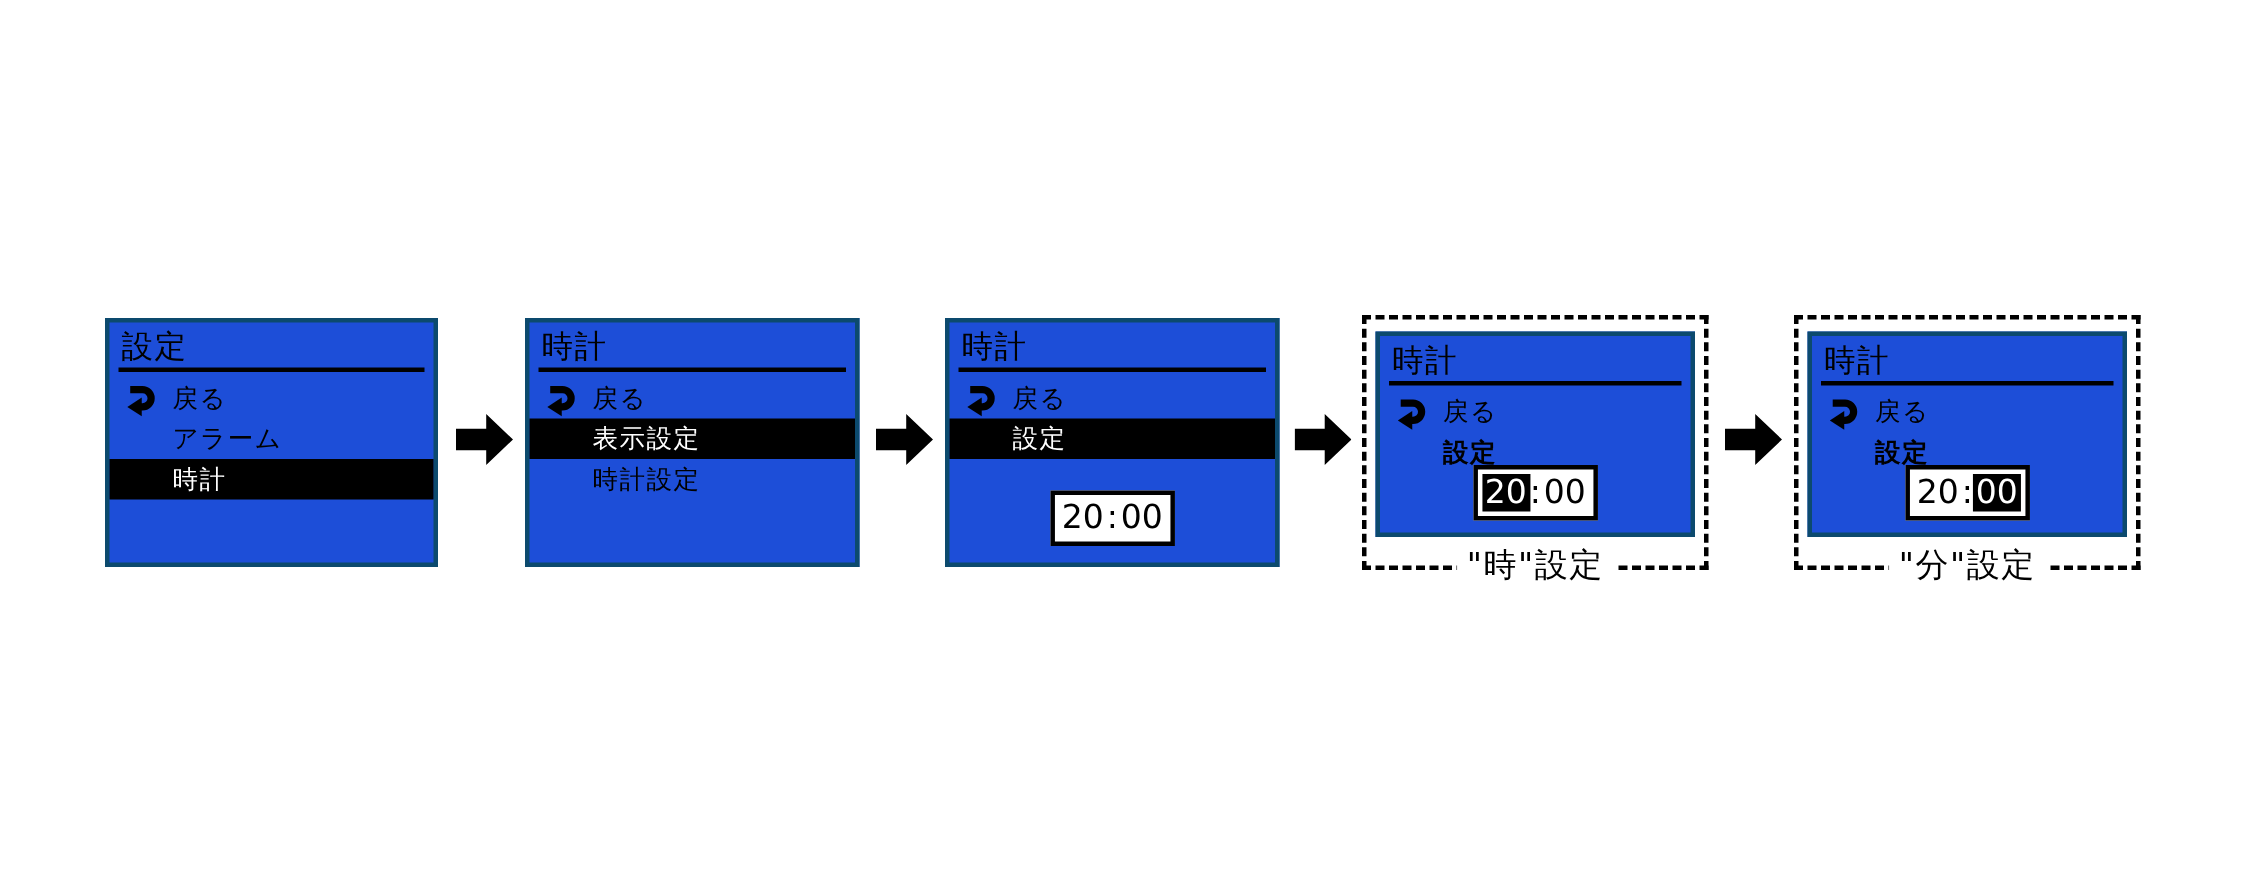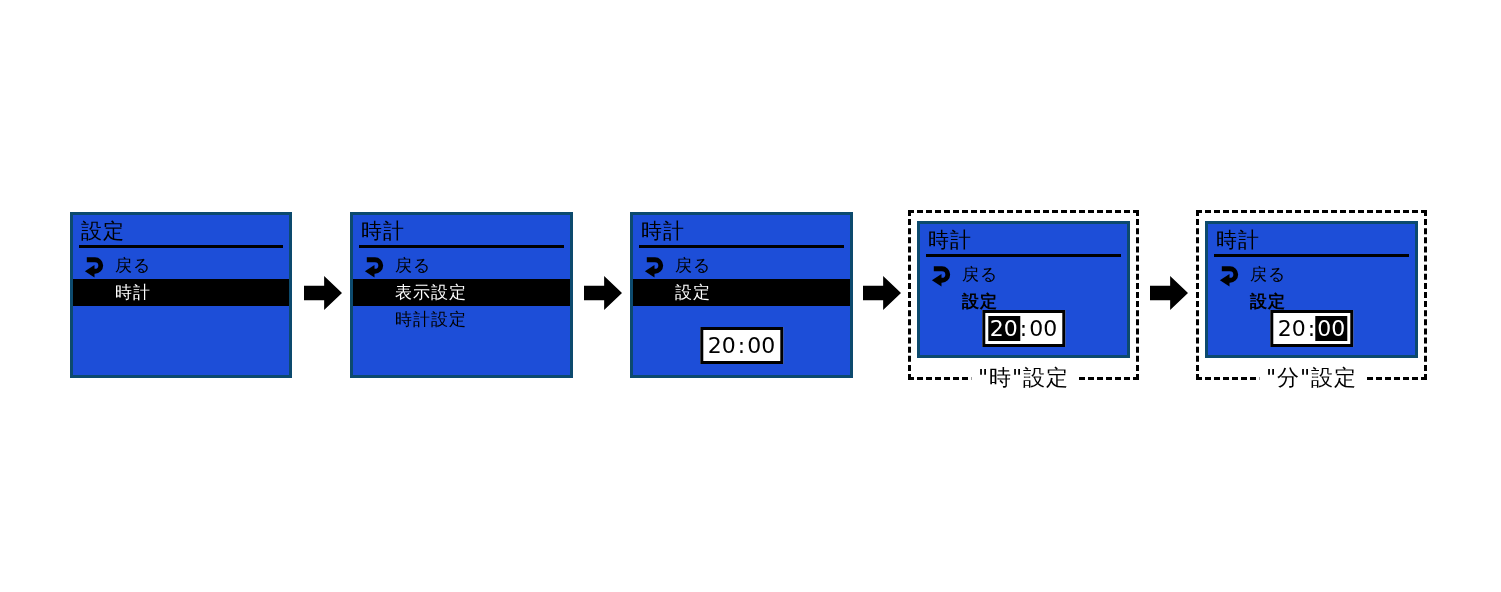--- a/index.html
+++ b/index.html
@@ -110,20 +110,23 @@
     <div class="screen-title">設定</div>
     <div class="title-rule"></div>
     <div class="menu-row">
       <span class="back-icon">
         <svg viewBox="0 0 26 26" width="25" height="25">
             <path d="M5 7h8.5a6 6 0 0 1 0 12h-1.5" fill="none" stroke="#000" stroke-width="5"></path>
             <polygon points="13,12.5 13,25.5 3,19" fill="#000"></polygon>
           </svg>
       </span>
       <span>戻る</span>
+    </div>
+    <div class="menu-row">
+      <span>アラーム</span>
     </div>
     <div class="menu-row highlight">
       <span>時計</span>
     </div>
   </div>
 </div>
 
 <div class="flow-arrow a1"></div>
 
 <div class="device-screen s2">

